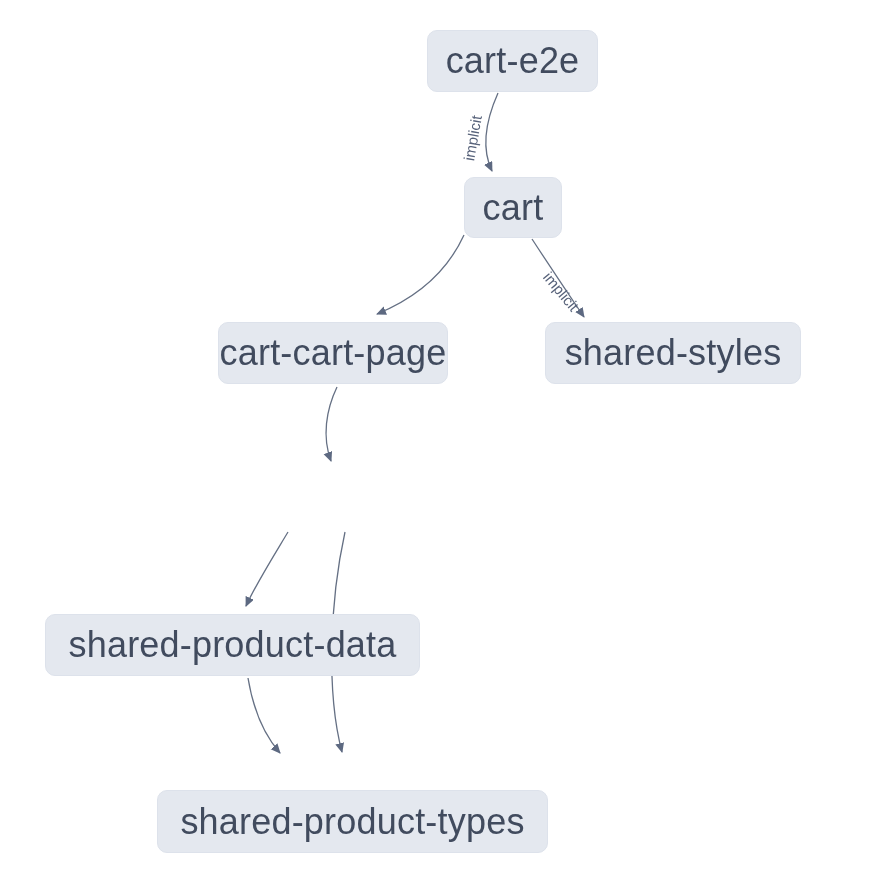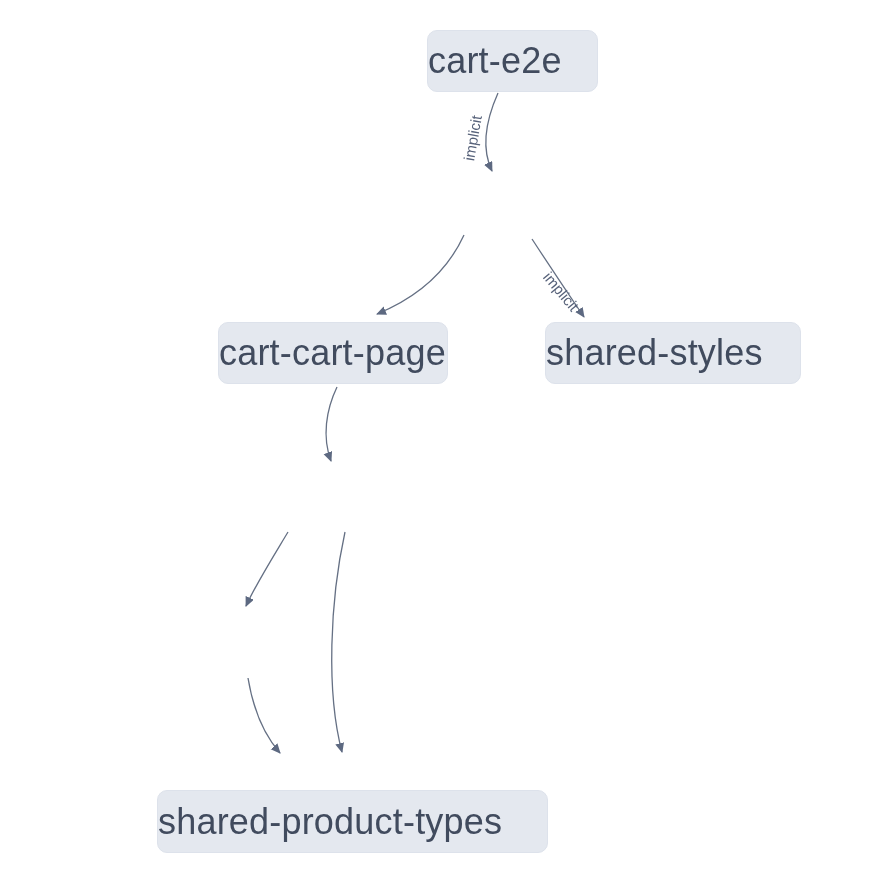--- a/index.html
+++ b/index.html
@@ -33,21 +33,21 @@
     font-family: "Liberation Sans", sans-serif;
     font-size: 15px;
     fill: #57627a;
     text-anchor: middle;
   }
   .node {
     position: absolute;
     z-index: 1;
     display: flex;
     align-items: center;
-    justify-content: flex-start;
+    justify-content: center;
     background: #e4e8ef;
     border: 1px solid #dde2eb;
     border-radius: 10px;
     box-sizing: border-box;
     color: #414b5e;
     font-size: 36px;
     letter-spacing: 0.2px;
     cursor: pointer;
     user-select: none;
     white-space: nowrap;
@@ -75,28 +75,34 @@
     <path class="edge-path" marker-end="url(#arrow)" d="M 248 678 C 253 708, 264 735, 280 753"></path>
 
     <text class="edge-label" transform="translate(478,139) rotate(-80)">implicit</text>
     <text class="edge-label" transform="translate(557,295) rotate(50)">implicit</text>
   </svg>
 
   <div class="node" style="left:427px; top:30px;  width:171px; height:62px;">
     <span>cart-e2e</span>
   </div>
 
+  <div class="node" style="left:464px; top:177px; width:98px;  height:61px;">
+    <span>cart</span>
+  </div>
 
   <div class="node" style="left:218px; top:322px; width:230px; height:62px;">
     <span>cart-cart-page</span>
   </div>
 
   <div class="node" style="left:545px; top:322px; width:256px; height:62px;">
     <span>shared-styles</span>
   </div>
 
 
+  <div class="node" style="left:45px;  top:614px; width:375px; height:62px;">
+    <span>shared-product-data</span>
+  </div>
 
   <div class="node" style="left:157px; top:790px; width:391px; height:63px;">
     <span>shared-product-types</span>
   </div>
 
 </div>
 
 </body></html>

